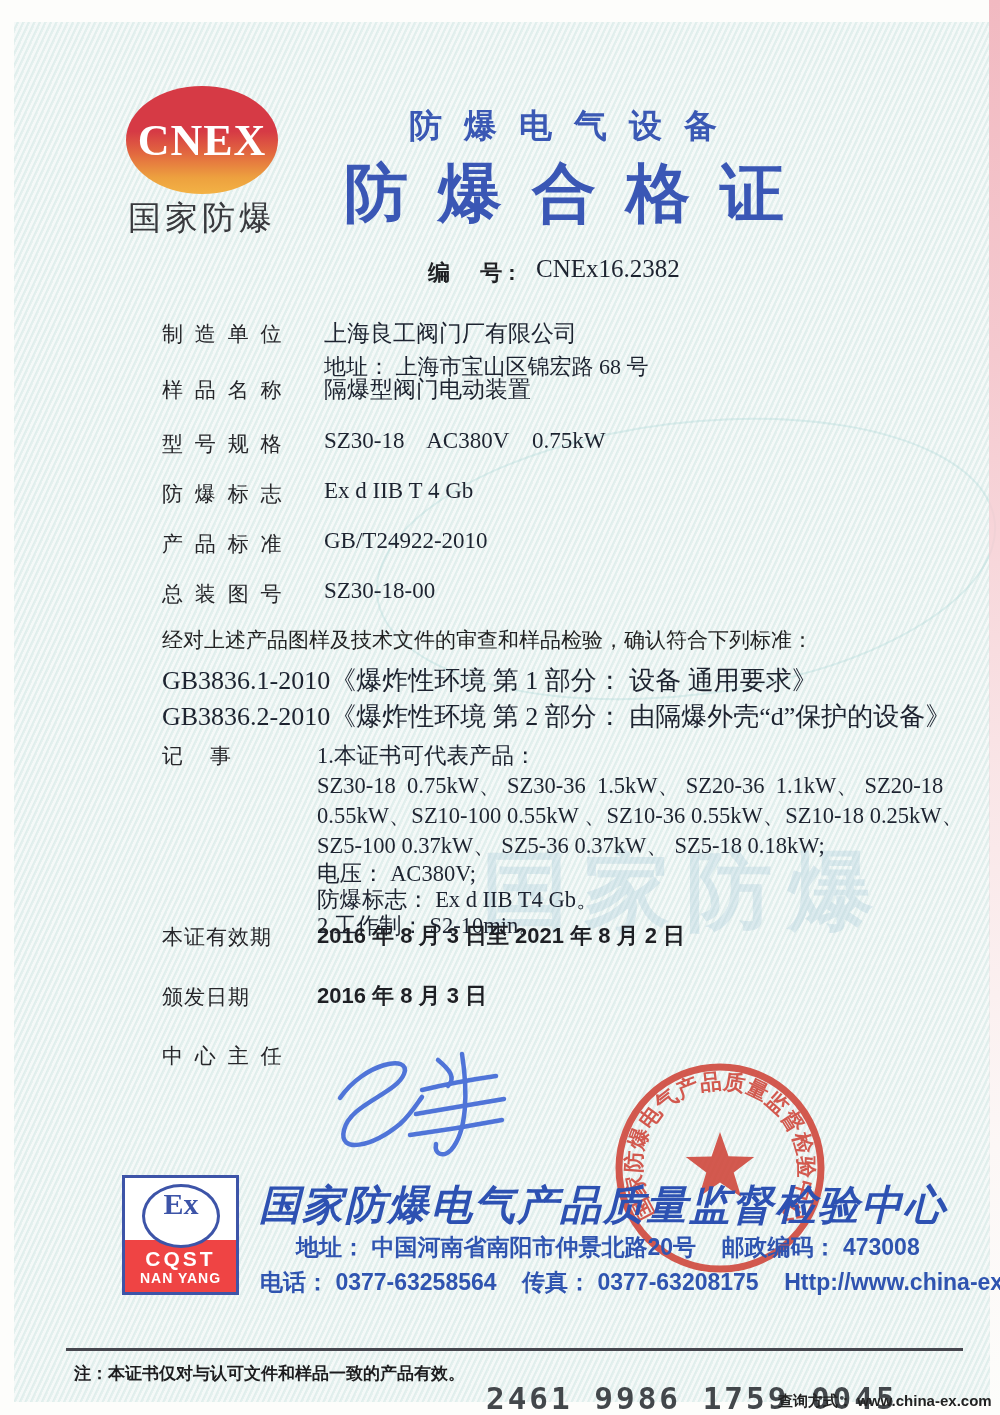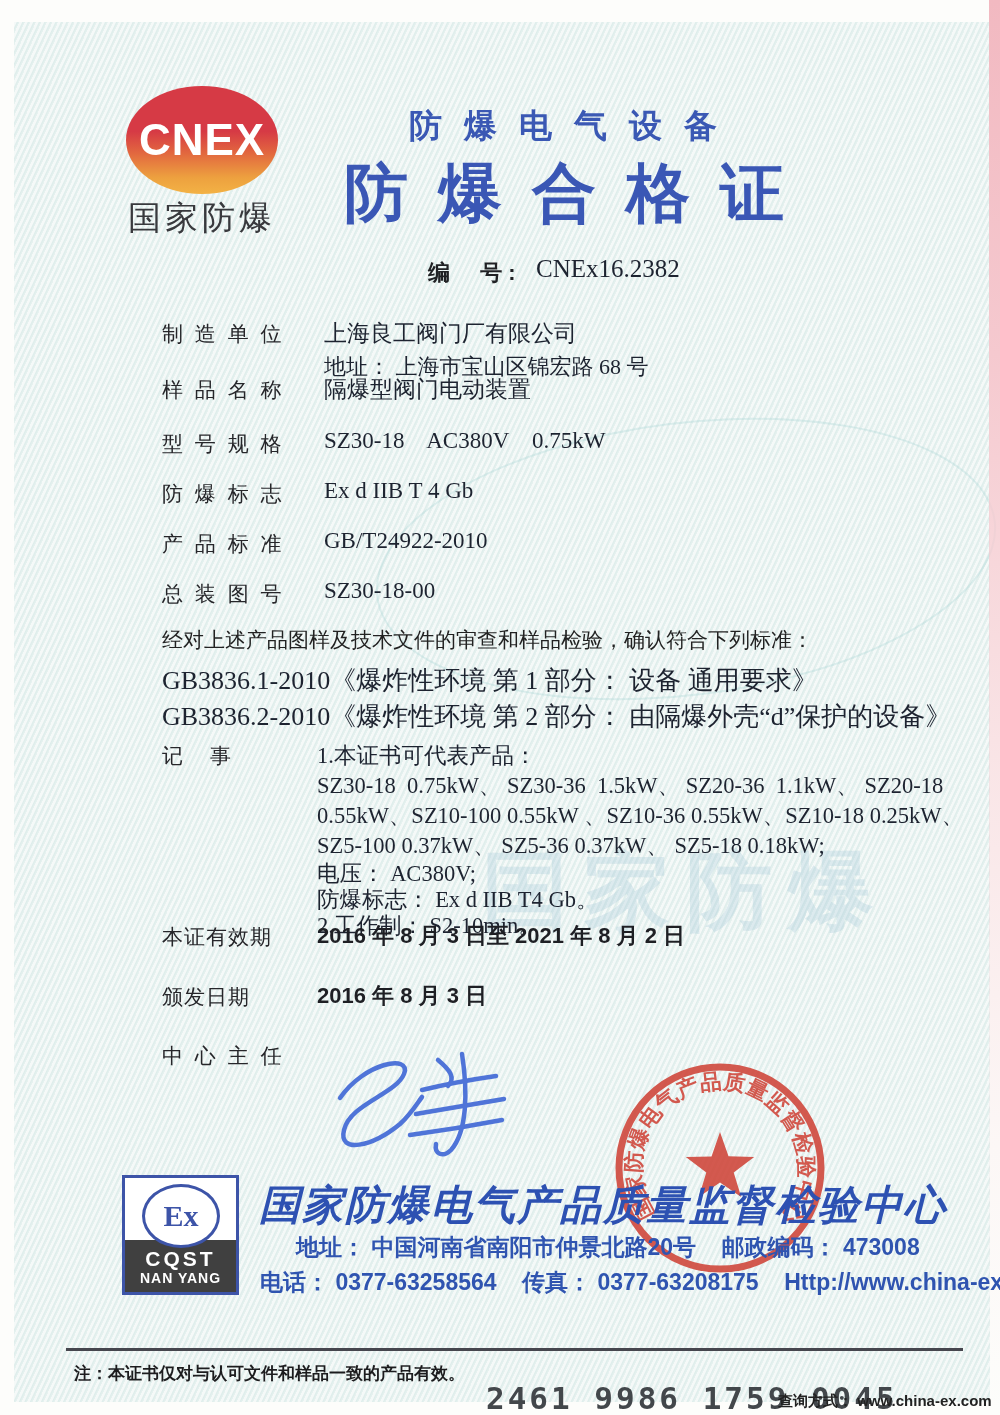--- a/index.html
+++ b/index.html
@@ -15,21 +15,21 @@
   #edge-right{position:absolute;right:0;top:0;width:11px;height:1415px;
         background:linear-gradient(to bottom,#f2b9c1 0%,#f5c9cf 25%,
         rgba(245,201,207,.45) 55%, rgba(245,201,207,.12) 80%, rgba(245,201,207,0) 100%);}
   .abs{position:absolute;}
   .pre{white-space:pre;}
   
   #logo-ellipse{left:112px;top:64px;width:152px;height:108px;border-radius:50%;
         background:linear-gradient(180deg,#d63a45 0%,#d63a45 42%,#e2673f 62%,#eda13f 85%,#f3b245 100%);
         display:flex;align-items:center;justify-content:center;}
   #logo-text{color:#ffffff;font-weight:bold;font-size:44px;letter-spacing:1px;
-        font-family:Liberation Sans, sans-serif;}
+        font-family:Liberation Serif, serif;}
   #logo-caption{left:102px;top:174px;width:172px;text-align:center;font-size:33px;
         color:#38393d;letter-spacing:4px;}
   #subtitle{left:0;top:82px;width:1000px;text-align:center;color:#3a58b4;
         font-size:33px;font-weight:bold;letter-spacing:22px;text-indent:120px;}
   #title{left:0;top:128px;width:1000px;text-align:center;color:#3a57b5;
         font-size:64px;font-weight:bold;letter-spacing:30px;text-indent:130px;}
   #certno-label{left:414px;top:236px;font-size:22px;font-weight:bold;color:#202124;letter-spacing:6px;}
   #certno-value{left:522px;top:233px;font-size:25px;color:#1d2330;
         font-family:"Liberation Serif",serif;}
   
@@ -45,23 +45,23 @@
         color:rgba(162,198,216,.30);z-index:0;}
   #arc1{left:360px;top:400px;width:620px;height:270px;border:2px solid rgba(168,212,212,.33);
         border-radius:50%;transform:rotate(-7deg);}
   
   #signature{left:296px;top:1018px;width:210px;height:120px;}
   #stamp{left:596px;top:1036px;width:220px;height:220px;opacity:.87;}
   
   #ex-logo{left:108px;top:1153px;width:117px;height:120px;border:3px solid #3d54a8;
         background:#ffffff;box-sizing:border-box;}
   #ex-circle{position:absolute;left:17px;top:6px;width:72px;height:58px;border:3px solid #3d54a8;
-        border-radius:50%;display:flex;align-items:center;justify-content:center;background:#fff;z-index:2;}
+        border-radius:50%;display:flex;justify-content:center;background:#fff;z-index:2;}
   #ex-text{color:#3d54a8;font-weight:bold;font-size:30px;font-family:"Liberation Serif",serif;}
-  #ex-bottom{position:absolute;left:0;bottom:0;width:100%;height:52px;background:#404040;
+  #ex-bottom{position:absolute;left:0;bottom:0;width:100%;height:52px;background:#ef4444;
         display:flex;flex-direction:column;align-items:center;justify-content:center;z-index:1;}
   #ex-cqst{color:#fff;font-size:21px;font-weight:bold;letter-spacing:3px;line-height:23px;}
   #ex-ny{color:#fff;font-size:14px;font-weight:bold;letter-spacing:1px;line-height:16px;}
   #org-name{left:236px;top:1156px;width:706px;text-align:center;color:#2d51b2;
         font-size:41px;font-weight:bold;font-style:italic;letter-spacing:2px;
         font-family:"Liberation Serif",serif;z-index:3;}
   #addr-line{left:282px;top:1210px;font-size:23px;font-weight:bold;color:#2f54b0;z-index:3;}
   #phone-line{left:246px;top:1245px;font-size:23px;font-weight:bold;color:#2f54b0;z-index:3;}
   
   #divider{left:52px;top:1326px;width:897px;height:3px;background:#46464e;}

